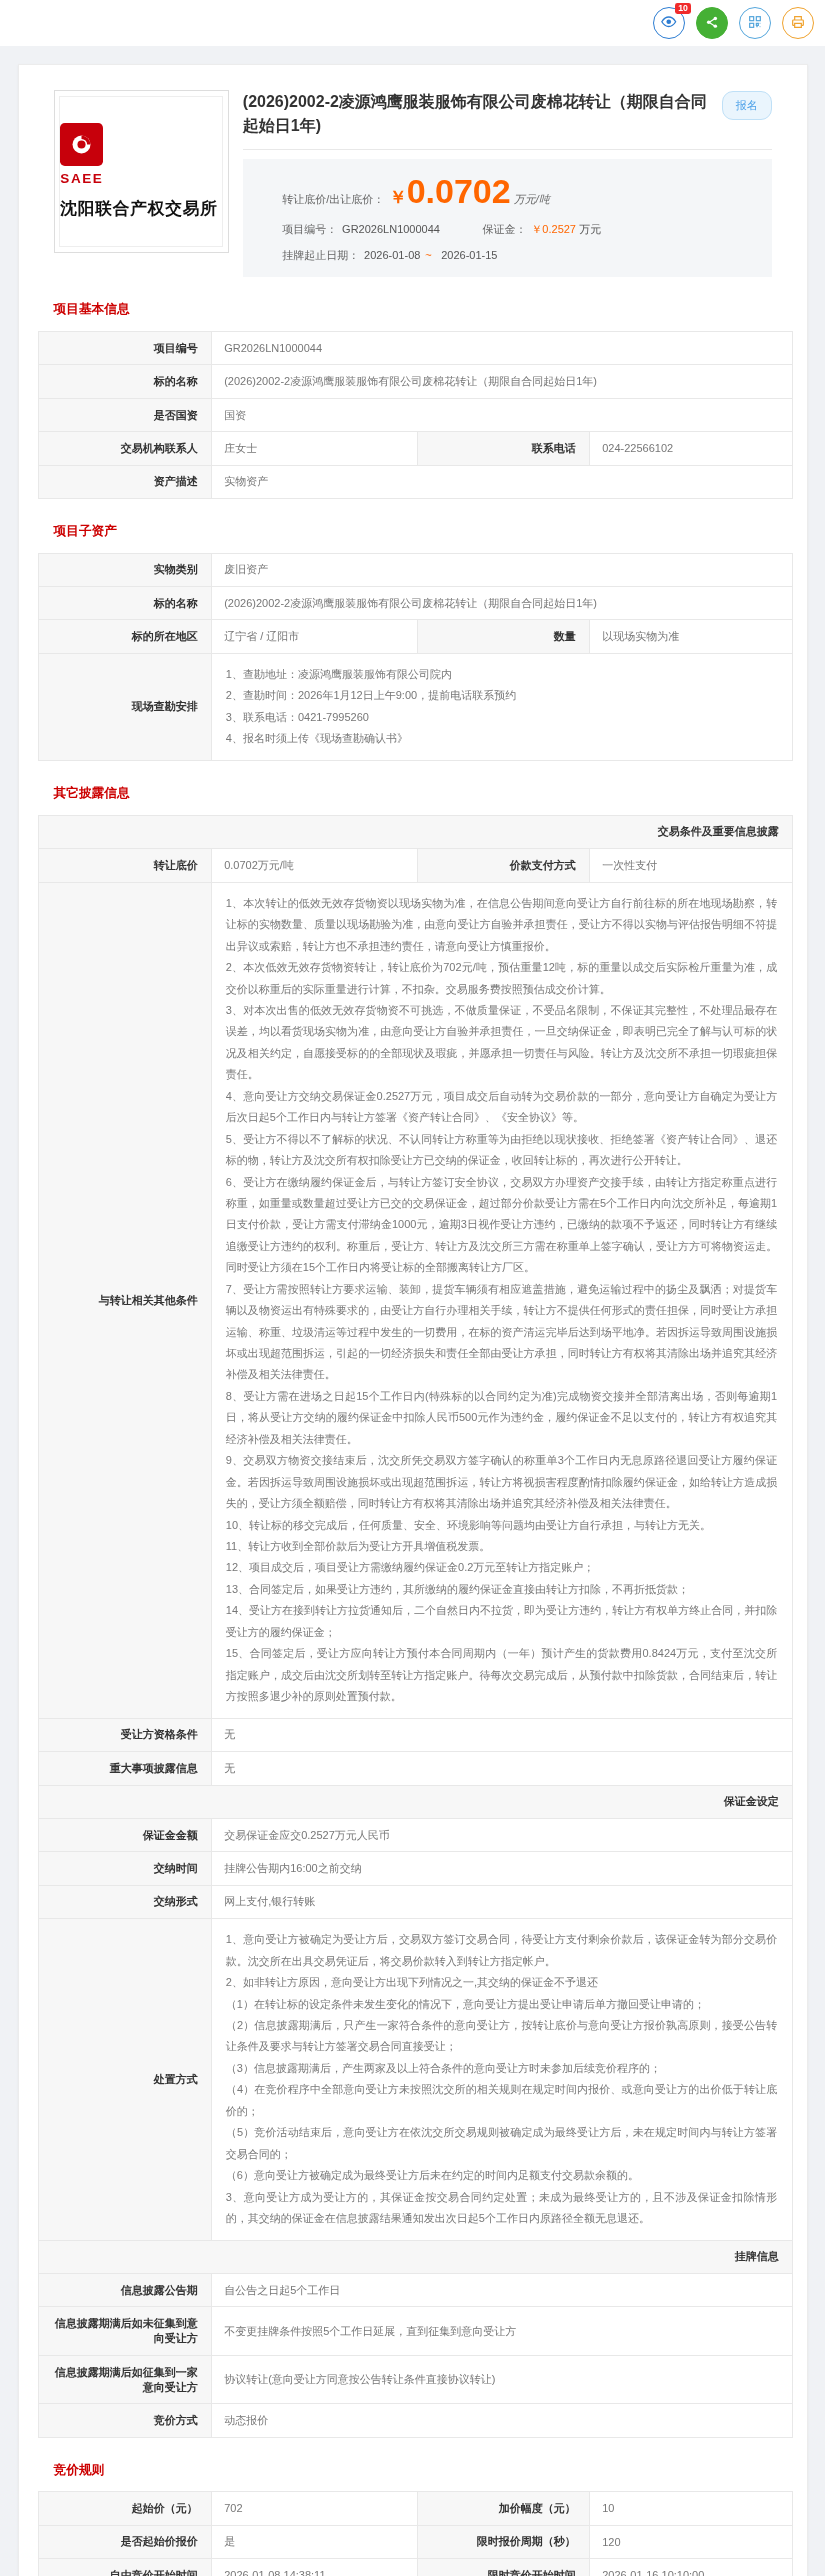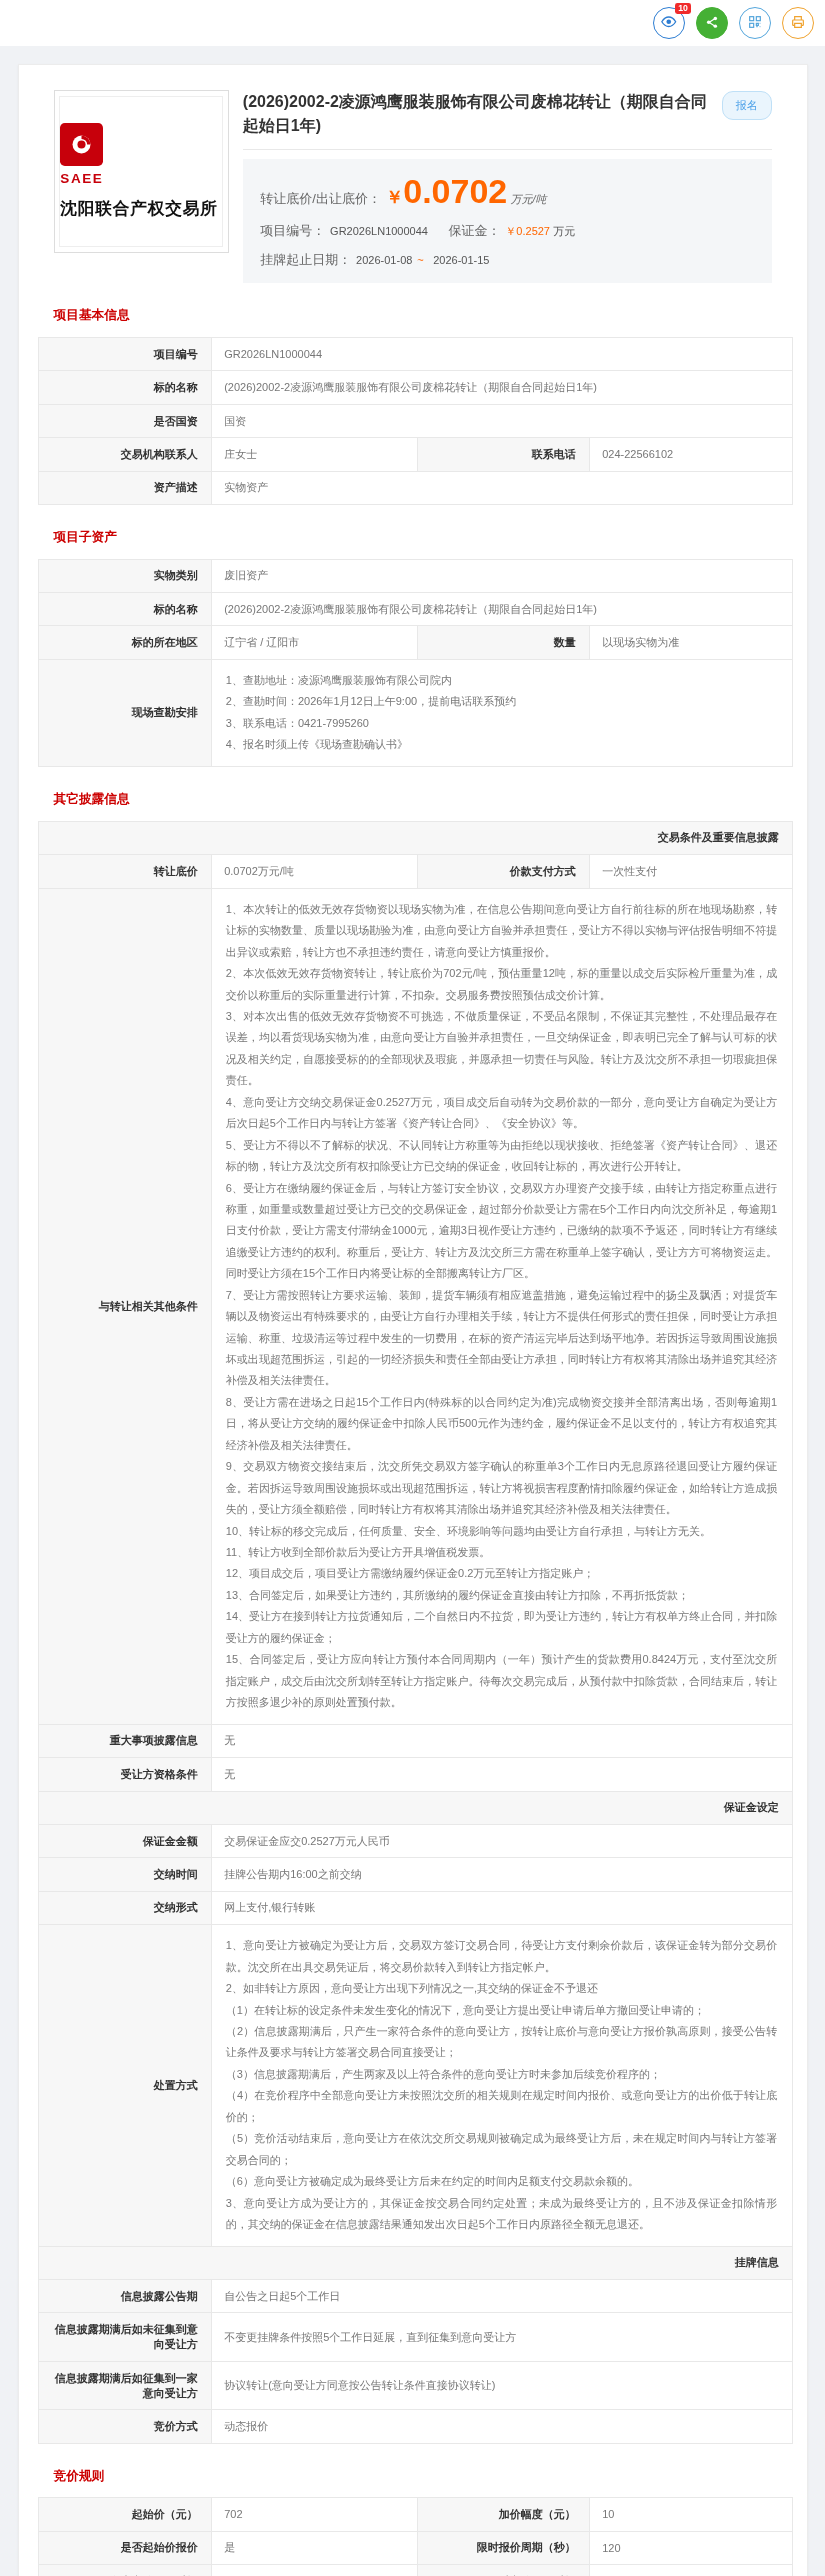--- a/index.html
+++ b/index.html
@@ -36,21 +36,21 @@
   .logo-name { color:#111; font-weight:bold; font-size:16.7px; margin-top:6.3px; letter-spacing:0.8px; }
   .hd-right { flex:1; min-width:0; }
   .title-row { display:flex; align-items:flex-start; }
   .pg-title { flex:1; font-size:16px; font-weight:600; color:#333; line-height:1.5; margin-right:11px; }
   .apply-btn { flex:none; margin-top:1.6px; padding:5.6px 12.7px; font-size:11px; color:#4ba0e8;
     background:#eaf5fd; border:0.8px solid #bfe0f7; border-radius:11px; cursor:pointer; }
   .hd-divider { border:none; border-top:0.8px solid #e8e8e8; margin:11px 0 9.5px; }
   .price-box { background:#f4f6f8; padding:12.7px 17.5px 14.3px; }
   .price-row { display:flex; align-items:baseline; margin-bottom:11px; }
   .price-row:last-child { margin-bottom:0; }
-  .plabel { font-size:13px; color:#666; }
+  .plabel { font-size:11px; color:#666;margin-left:22px; }
   .pcurrency { color:#ff6600; font-size:17.5px; font-weight:bold; margin-left:4.8px; }
   .pvalue { color:#ff6600; font-size:34px; font-weight:bold; }
   .punit { font-size:11px; color:#666; margin-left:3.2px;font-style:italic; }
   .pno { font-size:11px; color:#555; margin:0 20.6px 0 4.8px; }
   .pdep { color:#ff6600; font-size:11px; margin-left:4.8px; }
   .pdepunit { color:#555; font-size:11px; margin-left:3.2px; }
   .pdate { color:#555; font-size:11px; margin-left:4.8px; }
   .ptilde { color:#ff6600; font-size:11px; margin:0 4.8px; }
   
   .section-title { color:#cc0000; font-size:12.7px; font-weight:bold; margin:24px 16px 12.7px; }
@@ -254,25 +254,25 @@
 8、受让方需在进场之日起15个工作日内(特殊标的以合同约定为准)完成物资交接并全部清离出场，否则每逾期1日，将从受让方交纳的履约保证金中扣除人民币500元作为违约金，履约保证金不足以支付的，转让方有权追究其经济补偿及相关法律责任。
 9、交易双方物资交接结束后，沈交所凭交易双方签字确认的称重单3个工作日内无息原路径退回受让方履约保证金。若因拆运导致周围设施损坏或出现超范围拆运，转让方将视损害程度酌情扣除履约保证金，如给转让方造成损失的，受让方须全额赔偿，同时转让方有权将其清除出场并追究其经济补偿及相关法律责任。
 10、转让标的移交完成后，任何质量、安全、环境影响等问题均由受让方自行承担，与转让方无关。
 11、转让方收到全部价款后为受让方开具增值税发票。
 12、项目成交后，项目受让方需缴纳履约保证金0.2万元至转让方指定账户；
 13、合同签定后，如果受让方违约，其所缴纳的履约保证金直接由转让方扣除，不再折抵货款；
 14、受让方在接到转让方拉货通知后，二个自然日内不拉货，即为受让方违约，转让方有权单方终止合同，并扣除受让方的履约保证金；
 15、合同签定后，受让方应向转让方预付本合同周期内（一年）预计产生的货款费用0.8424万元，支付至沈交所指定账户，成交后由沈交所划转至转让方指定账户。待每次交易完成后，从预付款中扣除货款，合同结束后，转让方按照多退少补的原则处置预付款。</td>
       </tr>
       <tr>
+        <td class="lbl">受让方资格条件</td>
+        <td class="val" colspan="3">无</td>
+      </tr>
+      <tr>
         <td class="lbl">重大事项披露信息</td>
-        <td class="val" colspan="3">无</td>
-      </tr>
-      <tr>
-        <td class="lbl">受让方资格条件</td>
         <td class="val" colspan="3">无</td>
       </tr>
       <tr>
         <td class="thead" colspan="4">保证金设定</td>
       </tr>
       <tr>
         <td class="lbl">保证金金额</td>
         <td class="val" colspan="3">交易保证金应交0.2527万元人民币</td>
       </tr>
       <tr>

